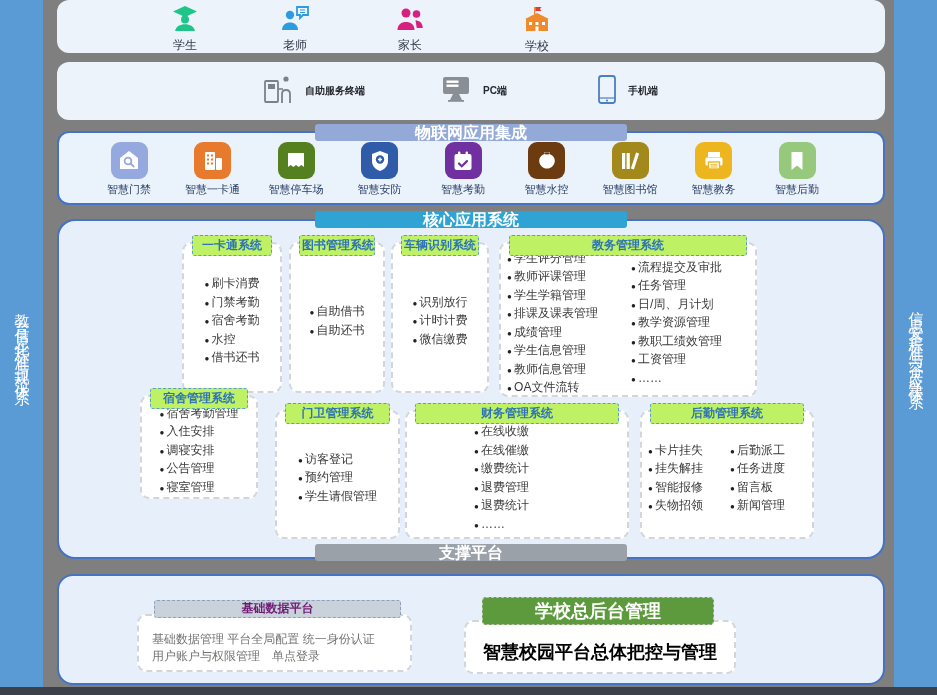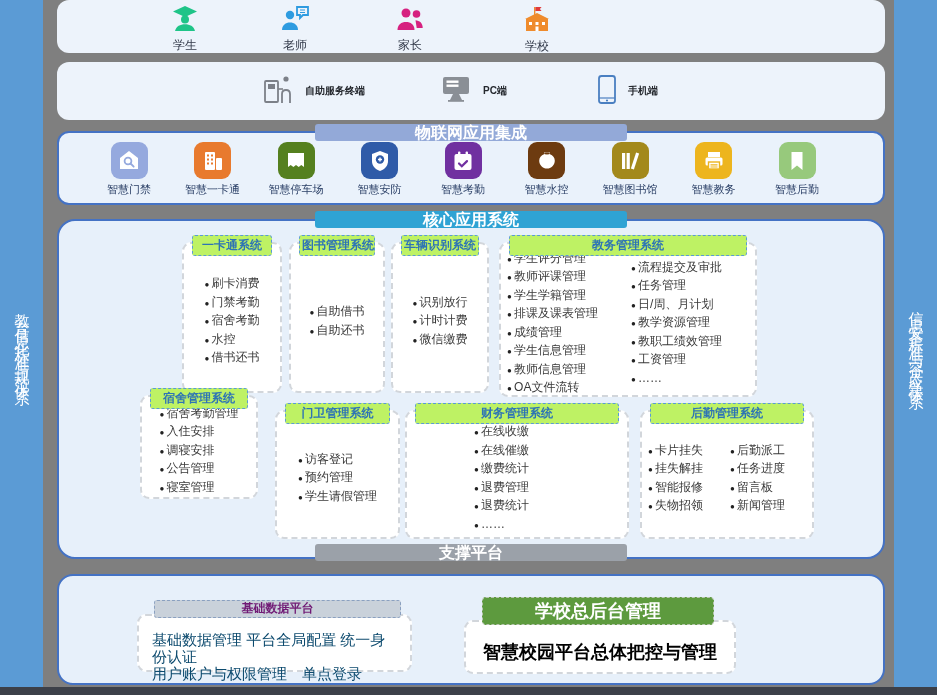--- a/index.html
+++ b/index.html
@@ -58,21 +58,21 @@
   .card-5{left:216px;top:189px;width:125px;height:129px}
   .card-6{left:346px;top:189px;width:224px;height:129px}
   .card-6 .item-col:first-child{width:112px;}
   .card-6 .item-col:last-child{width:86px;}
   .card-7{left:581px;top:189px;width:174px;height:129px}
   .card-7 .item-col{width:82px;}
   
   #pill-base{position:absolute;left:95px;top:24px;width:245px;height:16px;line-height:15px;
     border:1px dashed #8aa0c0;border-radius:3px;color:#701a75;font-weight:bold;font-size:12px;text-align:center;z-index:4;}
   #card-base{left:78px;top:38px;width:275px;height:58px;}
-  .base-lines{padding:15px 13px 0;font-size:15px;color:#0c4a6e;line-height:17px;}
+  .base-lines{padding:15px 13px 0;font-size:12px;color:#737373;line-height:17px;}
   #pill-admin{position:absolute;left:423px;top:21px;width:230px;height:26px;line-height:26px;
     border:1px dashed #b9c6b2;border-radius:4px;color:#fff;font-weight:bold;font-size:18px;text-align:center;z-index:4;}
   #card-admin{left:405px;top:44px;width:272px;height:54px;}
   .admin-desc{display:flex;height:100%;align-items:center;justify-content:center;font-weight:bold;font-size:18px;color:#000000;padding-top:10px;box-sizing:border-box;}
 </style>
 </head>
 <body>
 
 <div class="sidebar" id="sidebar-left" style="background: rgb(91, 155, 213);">
   <span>教育信息化标准与规范体系</span>

